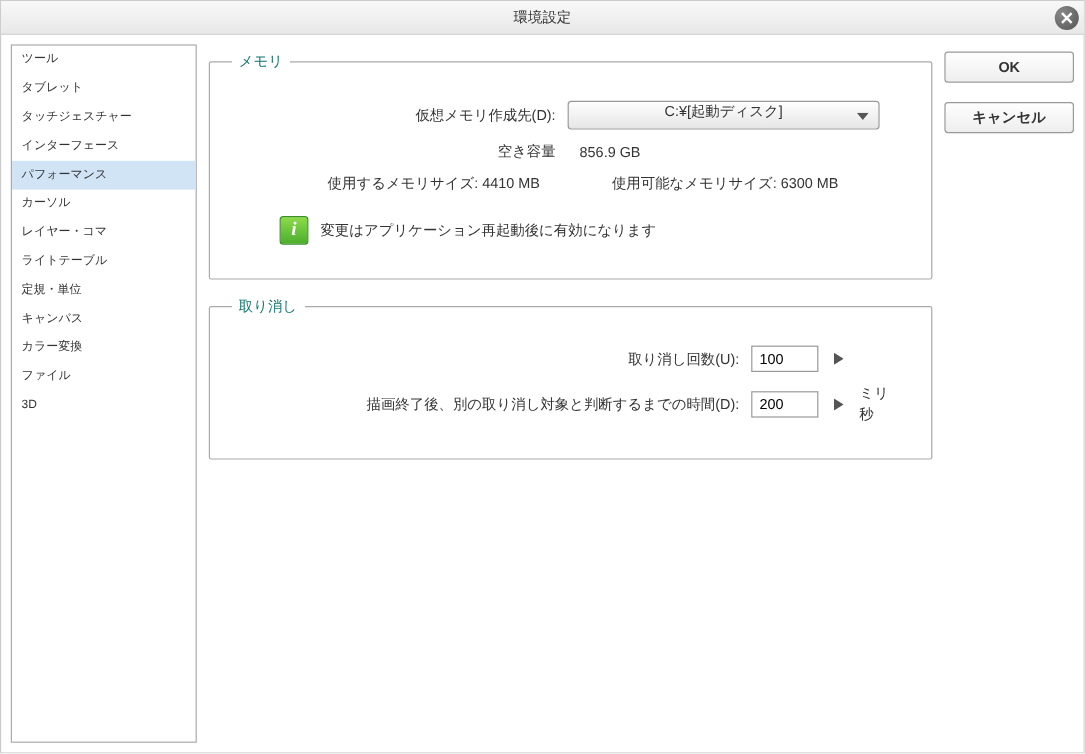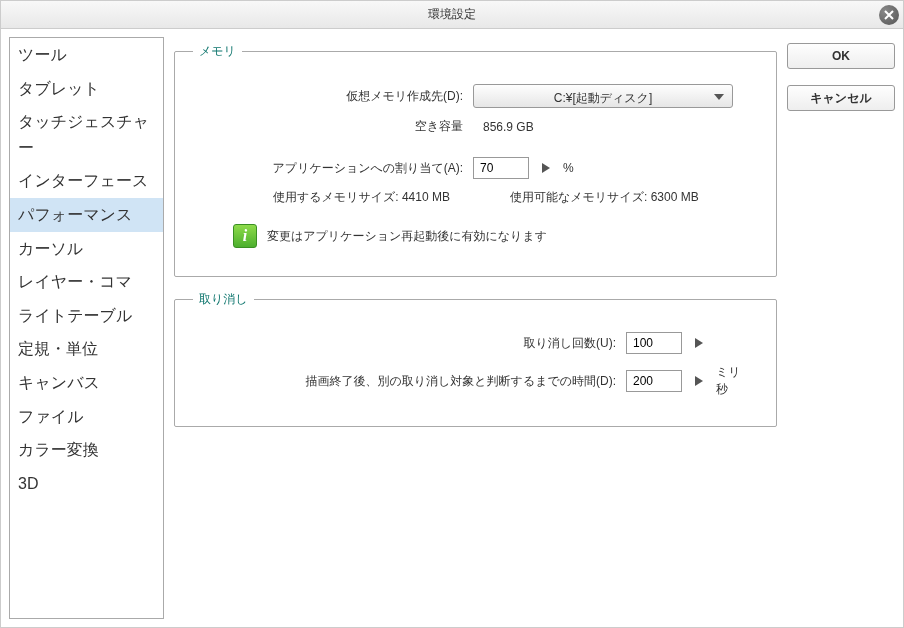--- a/index.html
+++ b/index.html
@@ -51,21 +51,21 @@
   }
   .sidebar {
     width: 155px;
     border: 1px solid #aaa;
     background: #fff;
     overflow: hidden;
   }
   .sidebar-item {
     padding: 4px 8px;
     cursor: pointer;
-    font-size: 16px;
+    font-size: 10px;
     line-height: 1.6;
   }
   .sidebar-item.selected {
     background: #d0e4f5;
   }
   .main {
     flex: 1;
     padding: 0 10px;
     position: relative;
   }
@@ -108,21 +108,21 @@
   .label-right {
     text-align: right;
     flex-shrink: 0;
   }
   .dropdown {
     height: 24px;
     border: 1px solid #999;
     background: linear-gradient(to bottom, #fefefe, #e6e6e6);
     border-radius: 3px;
     display: flex;
-    align-items: flex-end;
+    align-items: flex-start;
     justify-content: center;
     position: relative;
     flex: 1;
     cursor: pointer;
   }
   .dropdown-arrow {
     position: absolute;
     right: 8px;
     top: 50%;
     transform: translateY(-50%);
@@ -184,22 +184,22 @@
       <div class="sidebar-item">ツール</div>
       <div class="sidebar-item">タブレット</div>
       <div class="sidebar-item">タッチジェスチャー</div>
       <div class="sidebar-item">インターフェース</div>
       <div class="sidebar-item selected">パフォーマンス</div>
       <div class="sidebar-item">カーソル</div>
       <div class="sidebar-item">レイヤー・コマ</div>
       <div class="sidebar-item">ライトテーブル</div>
       <div class="sidebar-item">定規・単位</div>
       <div class="sidebar-item">キャンバス</div>
+      <div class="sidebar-item">カラー変換</div>
       <div class="sidebar-item">ファイル</div>
-      <div class="sidebar-item">カラー変換</div>
       <div class="sidebar-item">3D</div>
     </div>
 
     <div class="main">
 
       <fieldset>
         <legend>メモリ</legend>
 
         <div class="row">
           <div class="label-right" style="width:270px;">仮想メモリ作成先(D):</div>
@@ -211,30 +211,20 @@
                 </svg>
             </span>
           </div>
         </div>
 
         <div class="row">
           <div class="label-right" style="width:270px;">空き容量</div>
           <div style="padding-left:10px;">856.9 GB</div>
         </div>
 
-        <div class="row" style="margin-top:22px;">
-          <div class="label-right" style="width:270px;">アプリケーションへの割り当て(A):</div>
-          <input class="text-input" value="70" style="">
-          <span class="spinner-arrow">
-            <svg width="8" height="10" viewBox="0 0 8 10">
-                <path d="M0 0 L8 5 L0 10 Z" fill="#555"></path>
-              </svg>
-          </span>
-          <span>%</span>
-        </div>
 
         <div class="row mem-stats">
           <div>
             <span>使用するメモリサイズ:</span>
             <span>4410 MB</span>
           </div>
           <div>
             <span>使用可能なメモリサイズ:</span>
             <span>6300 MB</span>
           </div>

